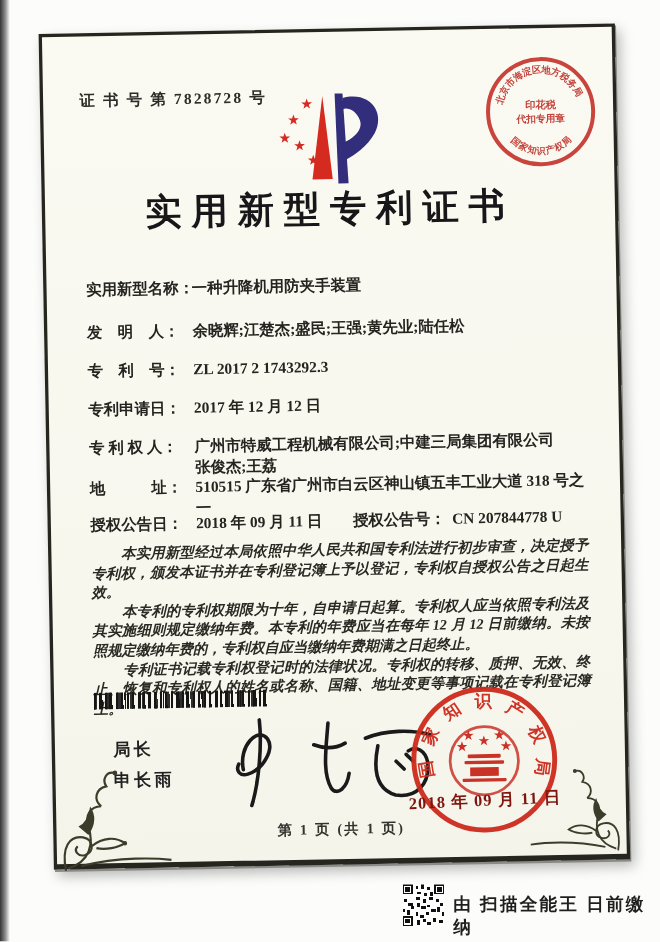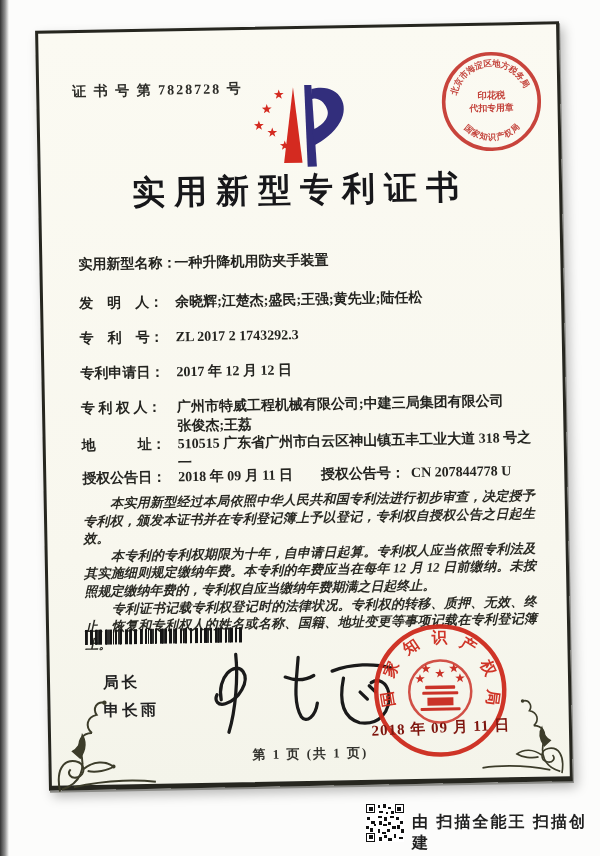--- a/index.html
+++ b/index.html
@@ -222,13 +222,13 @@
              M9,19h2v3H9z M12,21h3v2h-3z M16,19h2v2h-2z M27,19h2v3h-2z
              M10,25h2v3h-2z M14,24h2v2h-2z M17,26h3v2h-3z M21,23h2v3h-2z M25,25h3v2h-3z"></path>
   </g>
   <rect x="1" y="1" width="5" height="5" fill="#fff"></rect>
     <rect x="2" y="2" width="3" height="3" fill="#111"></rect>
   <rect x="23" y="1" width="5" height="5" fill="#fff"></rect>
     <rect x="24" y="2" width="3" height="3" fill="#111"></rect>
   <rect x="1" y="23" width="5" height="5" fill="#fff"></rect>
     <rect x="2" y="24" width="3" height="3" fill="#111"></rect>
 </svg>
-<div class="scan-credit">由 扫描全能王 扫描创建</div>
+<div class="scan-credit">由 扫描全能王 日前缴纳</div>
 
 </body></html>

